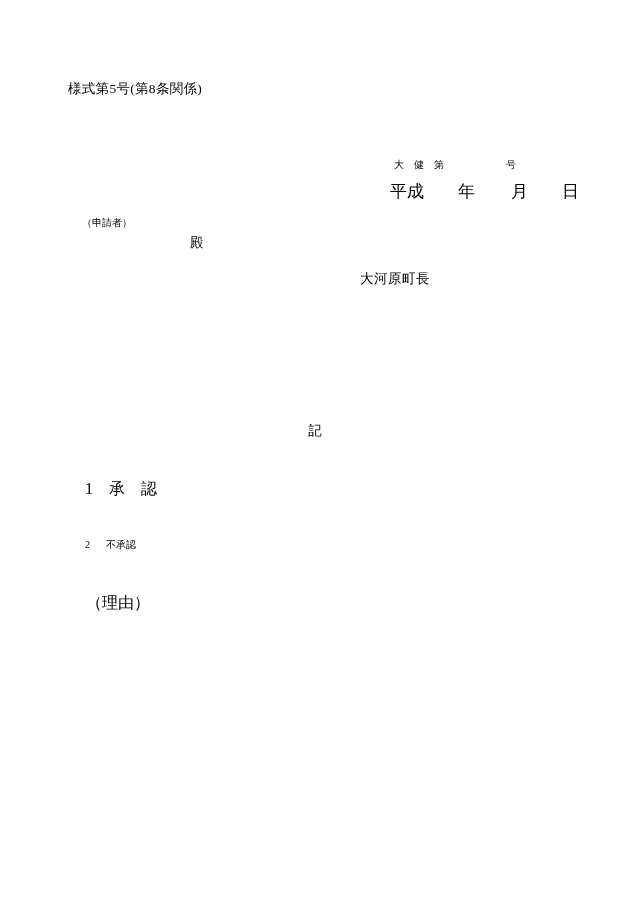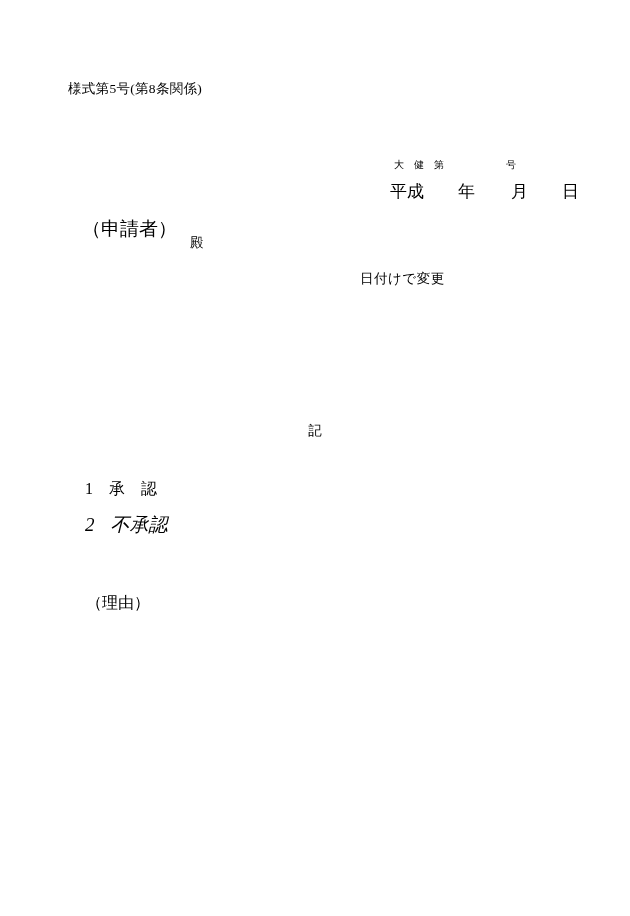--- a/index.html
+++ b/index.html
@@ -66,21 +66,21 @@
     width: 36px;
   }
   .date-line .gap3 {
     display: inline-block;
     width: 34px;
   }
   .applicant-label {
     position: absolute;
     left: 82px;
     top: 216px;
-    font-size: 19px;
+    font-size: 10px;
     white-space: nowrap;
     text-align: right;
   }
   .applicant-dono {
     position: absolute;
     left: 190px;
     top: 234px;
     font-size: 13.5px;
     white-space: nowrap;
   }
@@ -129,24 +129,23 @@
   .item-1 {
     position: absolute;
     left: 85px;
     top: 479px;
     font-size: 16px;
     white-space: nowrap;
   }
   .item-2 {
     position: absolute;
     left: 85px;
-    top: 512px;
-    font-size: 19px;
+    top: 538px;
+    font-size: 10px;
     white-space: nowrap;
-    font-style: italic;
   }
   .item-num-gap {
     display: inline-block;
     width: 16px;
   }
   .reason {
     position: absolute;
     left: 86px;
     top: 593px;
     font-size: 16px;
@@ -165,21 +164,21 @@
     <span>大　健　第</span><span class="spacer-wide"></span><span>号</span>
   </div>
 
   <div class="date-line">
     <span>平成</span><span class="gap1"></span><span>年</span><span class="gap2"></span><span>月</span><span class="gap3"></span><span>日</span>
   </div>
 
   <div class="applicant-label">（申請者）</div>
   <div class="applicant-dono">殿</div>
 
-  <div class="issuer">日付けで変更</div>
+  <div class="issuer">大河原町長</div>
 
 
   <div class="ki-mark">記</div>
 
   <div class="item-1">
     <span>1</span><span class="item-num-gap"></span><span>承　認</span>
   </div>
 
   <div class="item-2">
     <span>2</span><span class="item-num-gap"></span><span>不承認</span>

